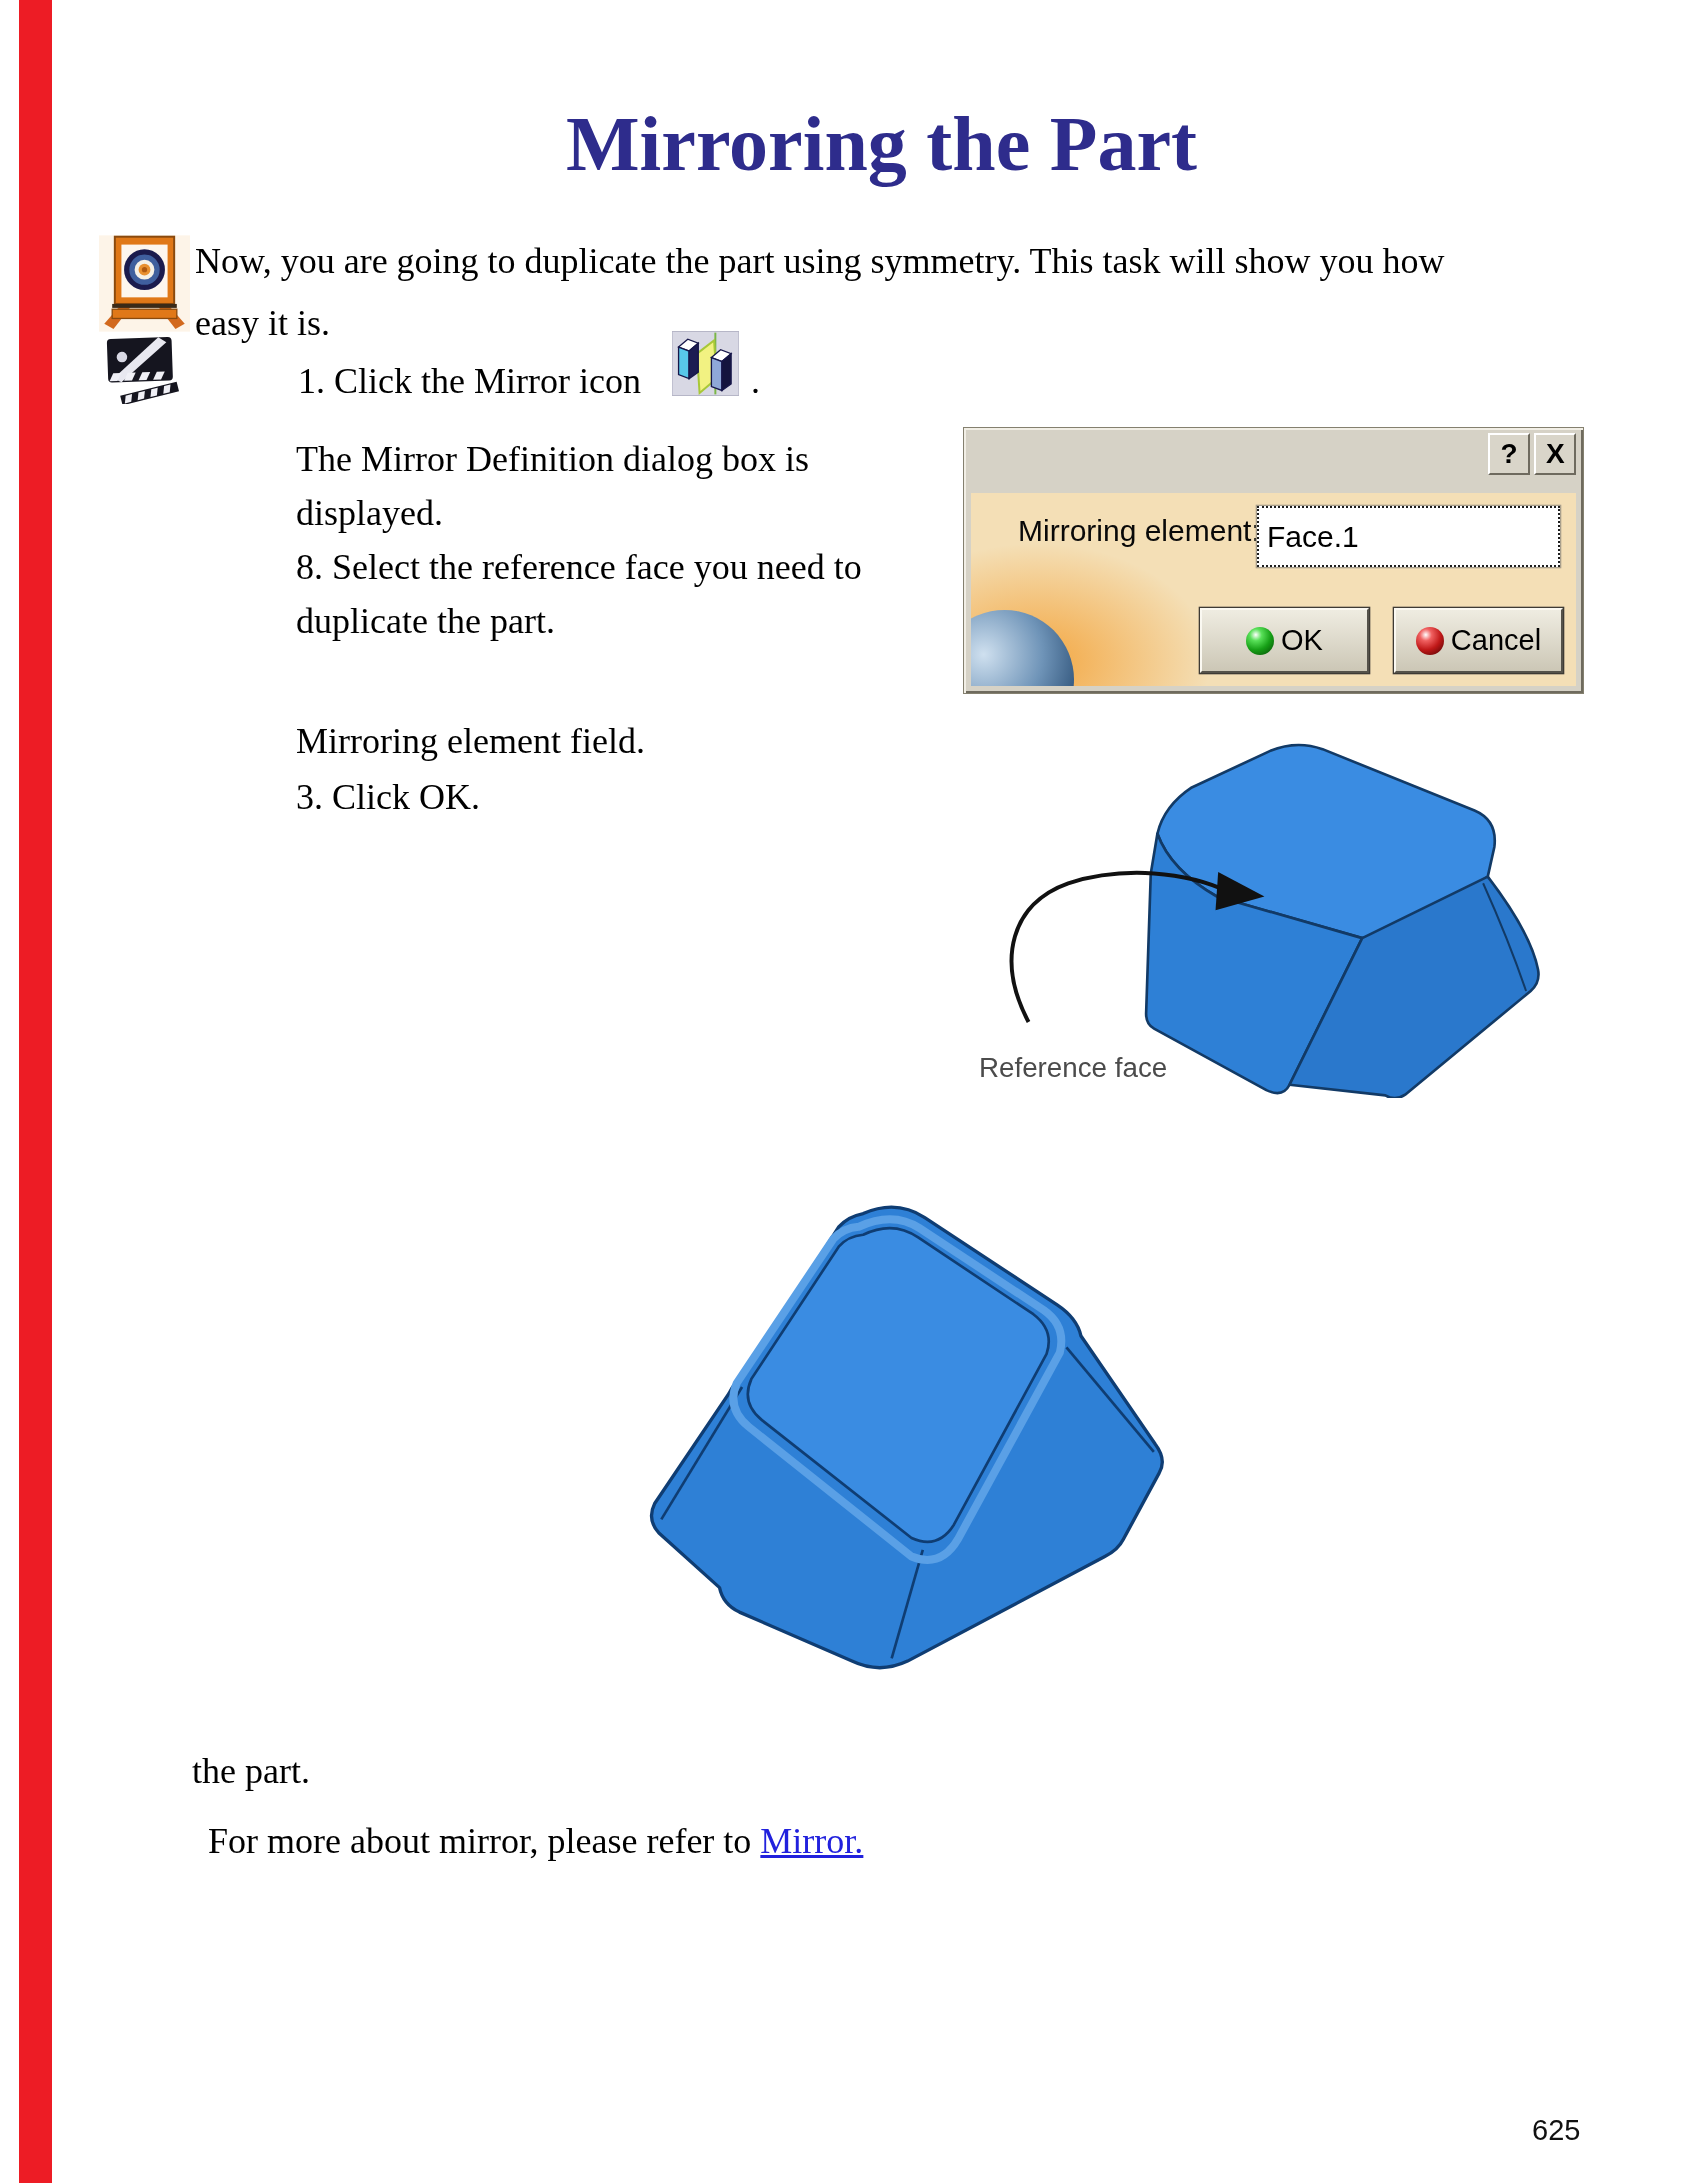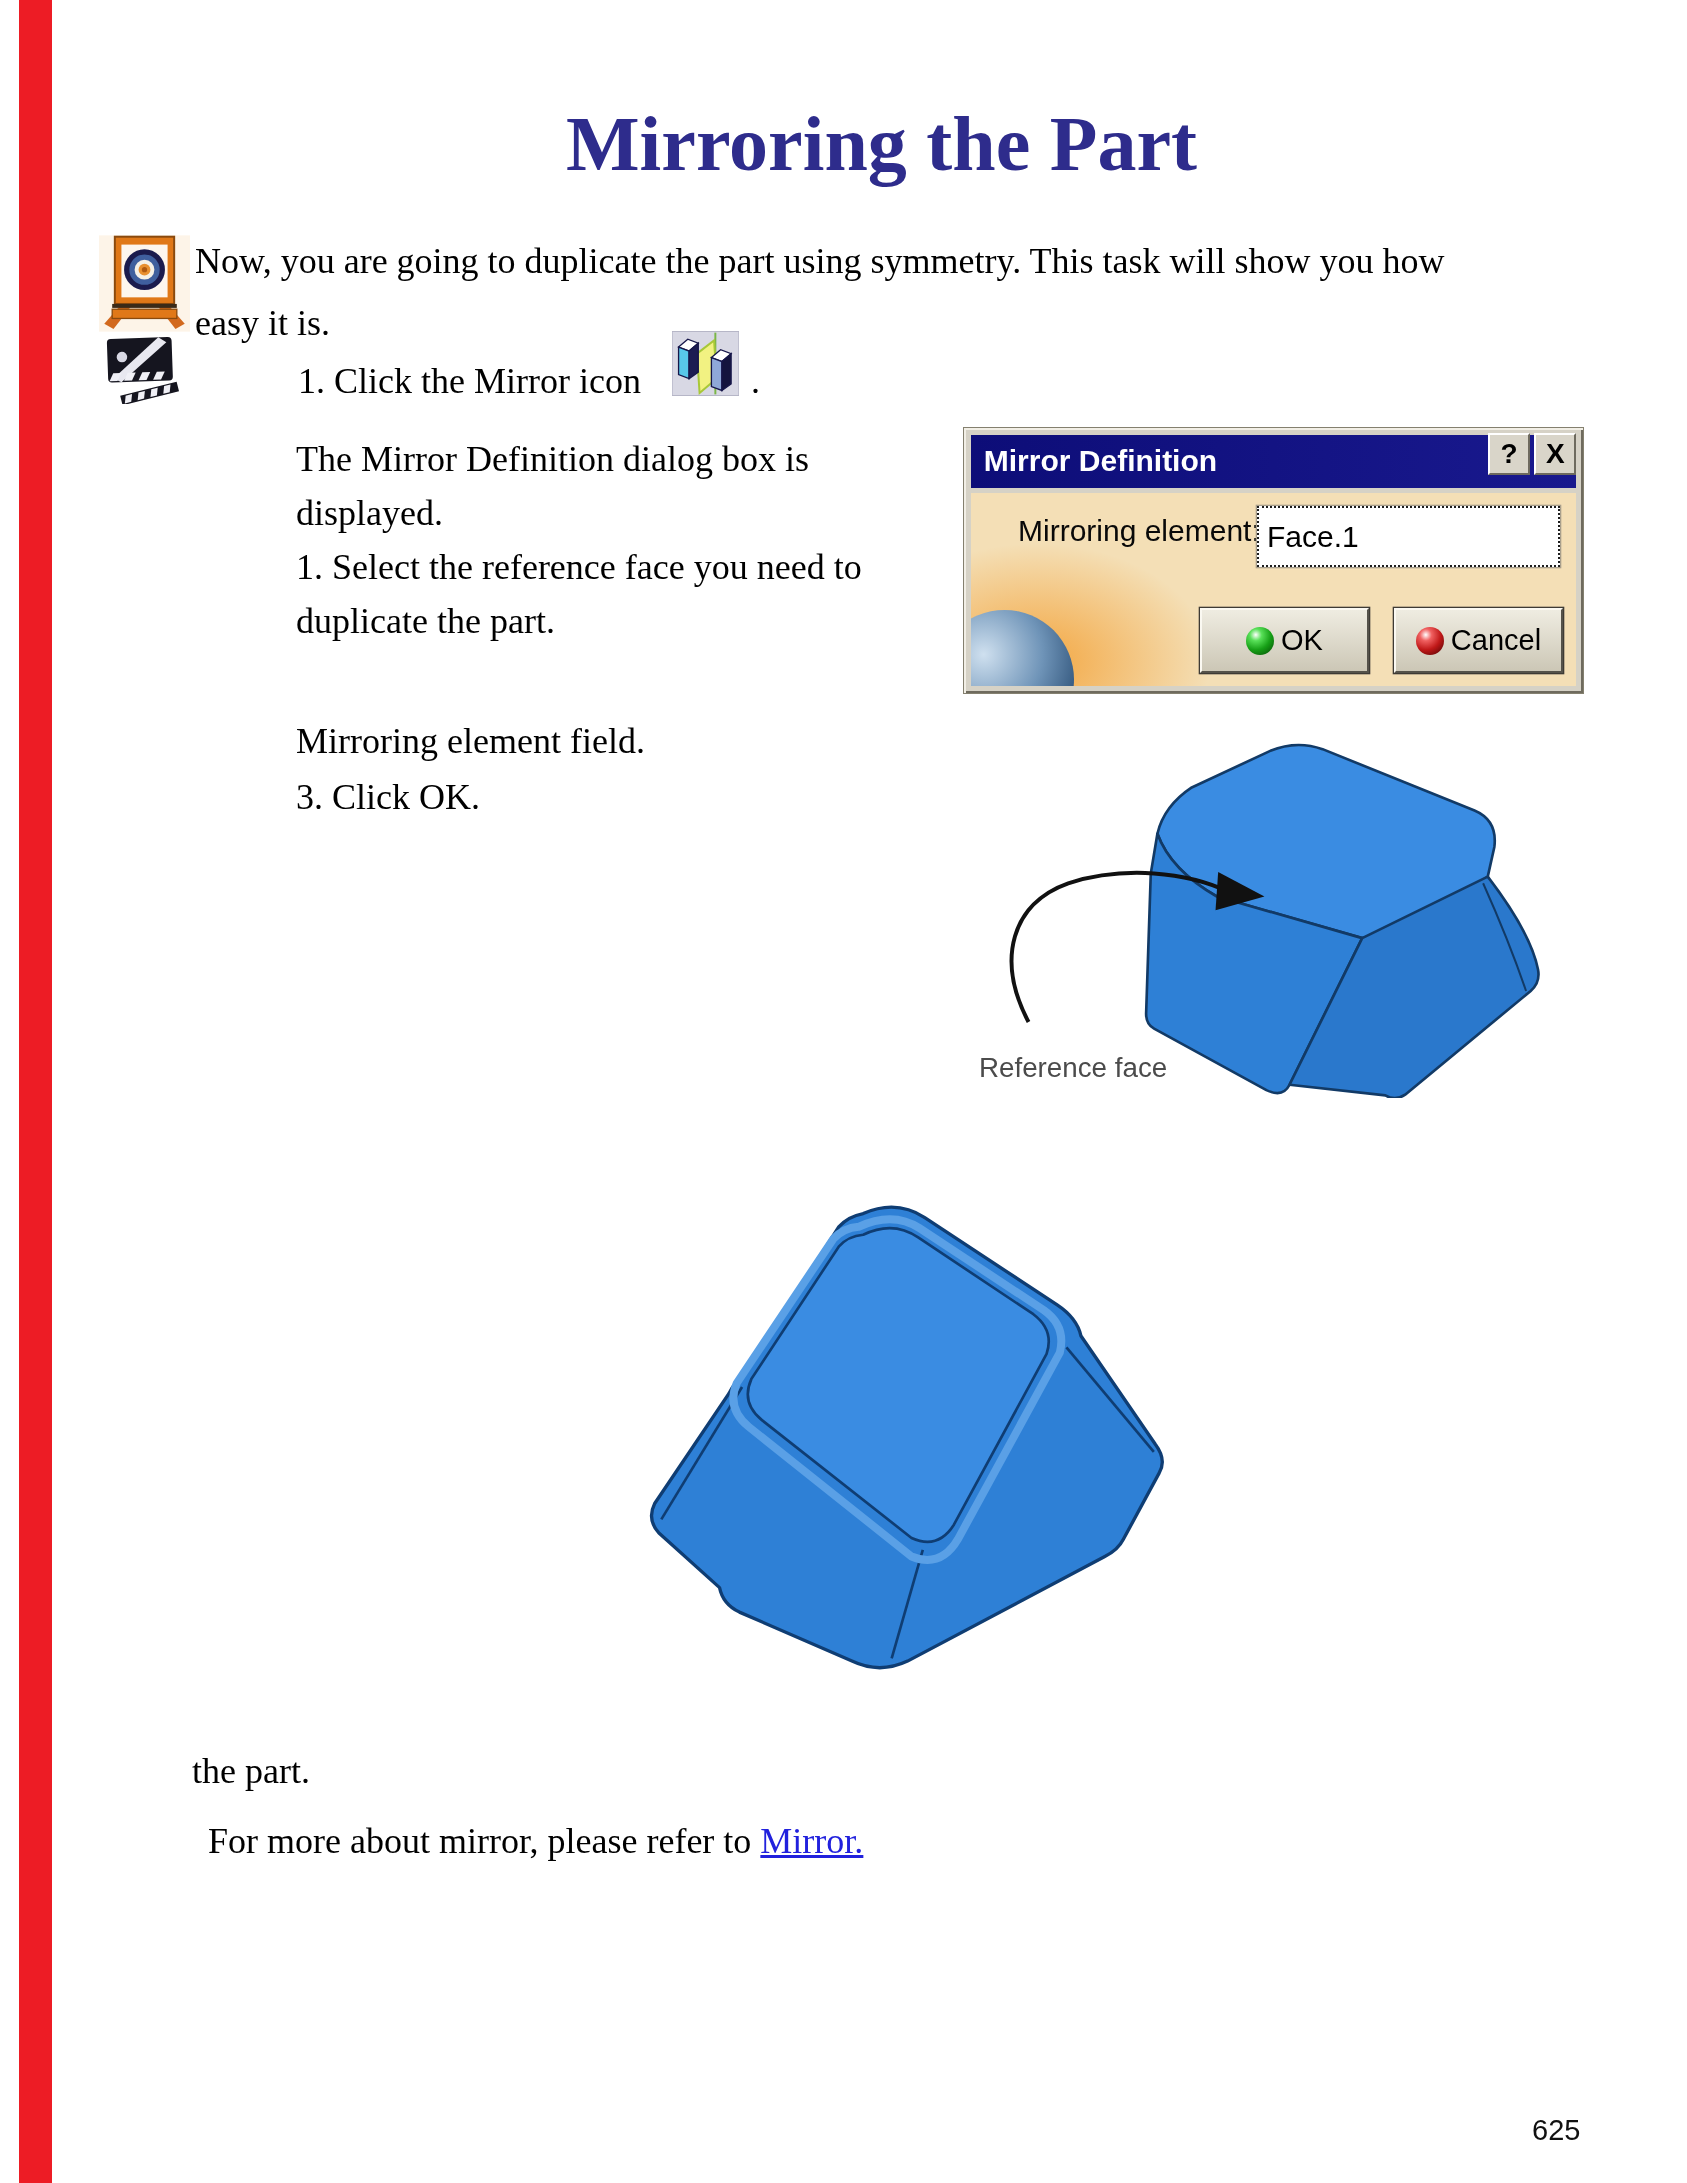--- a/index.html
+++ b/index.html
@@ -113,32 +113,29 @@
         <polygon points="2,14 16,2 32,8 18,20" fill="#ffffff" stroke="#16164a" stroke-width="2"></polygon>
         <polygon points="2,14 18,20 18,64 2,58" fill="#8fa8d8" stroke="#16164a" stroke-width="2"></polygon>
         <polygon points="18,20 32,8 32,54 18,64" fill="#14143e" stroke="#16164a" stroke-width="2"></polygon>
       </g>
     </svg>
   </div>
   <div class="abs serif" style="left:751px;top:359px;">.</div>
 
   <div class="abs serif" style="left:296px;top:437px;">The Mirror Definition dialog box is</div>
   <div class="abs serif" style="left:296px;top:491px;">displayed.</div>
-  <div class="abs serif" style="left:296px;top:545px;">1. Select the reference face you need to</div>
+  <div class="abs serif" style="left:296px;top:545px;">8. Select the reference face you need to</div>
   <div class="abs serif" style="left:296px;top:599px;">duplicate the part.</div>
   <div class="abs serif" style="left:296px;top:719px;">Mirroring element field.</div>
   <div class="abs serif" style="left:296px;top:775px;">3. Click OK.</div>
 
   <div class="dlg">
     <div class="dlg-body">
       <div class="dlg-glow"></div>
       <div class="dlg-sphere"></div>
-    </div>
-    <div class="dlg-title">
-      <span class="dlg-title-text">Mirror Definition</span>
     </div>
     <div class="tbtn" style="right:53px;">
       <span>?</span>
     </div>
     <div class="tbtn" style="right:6.6px;">
       <span>X</span>
     </div>
     <div class="dlg-label">Mirroring element:</div>
     <div class="dlg-field">
       <span>Face.1</span>

